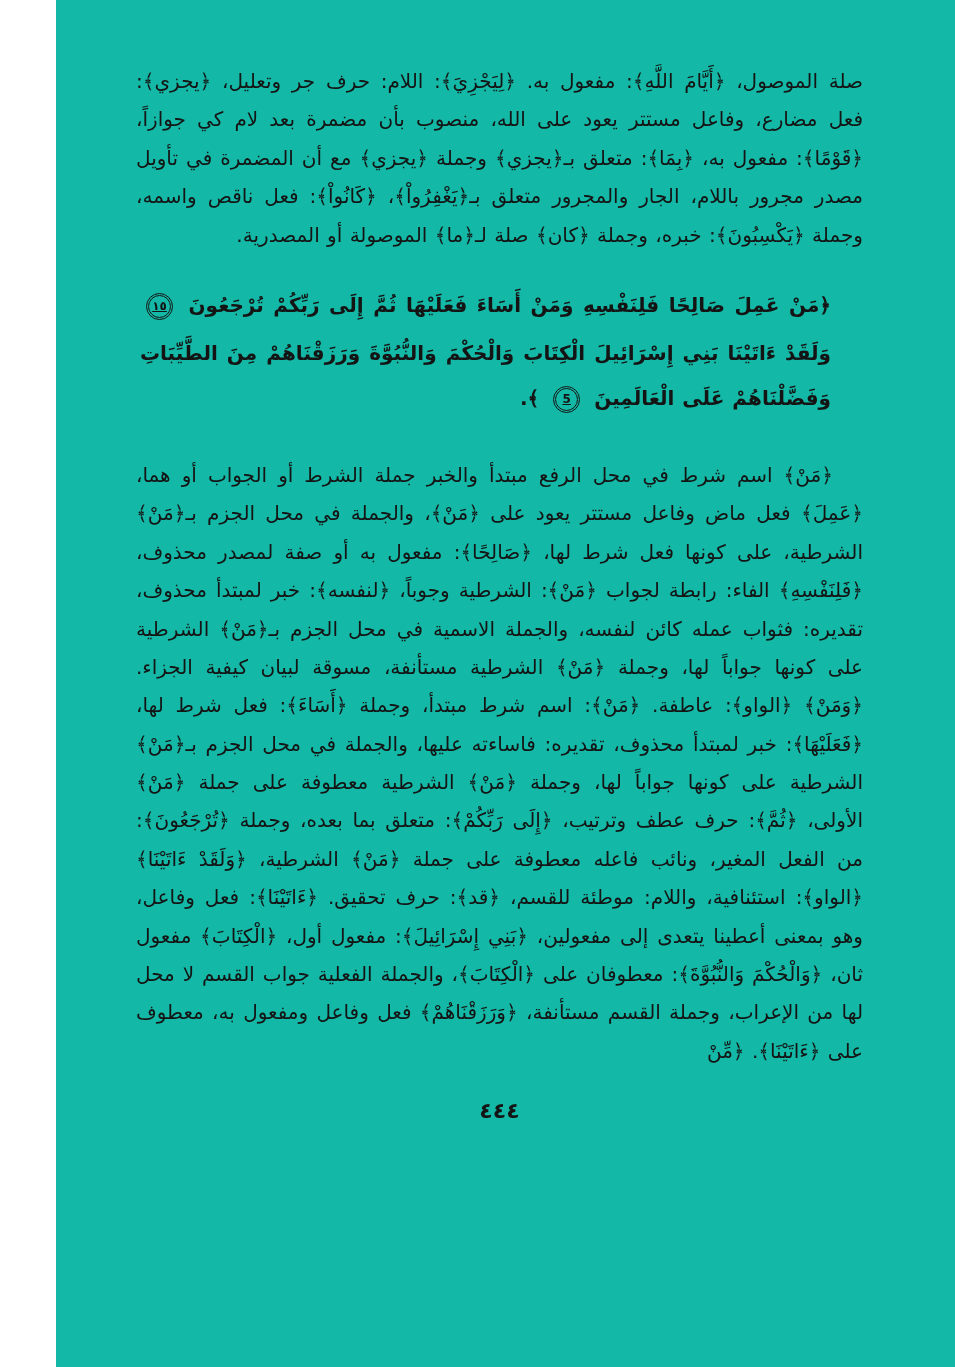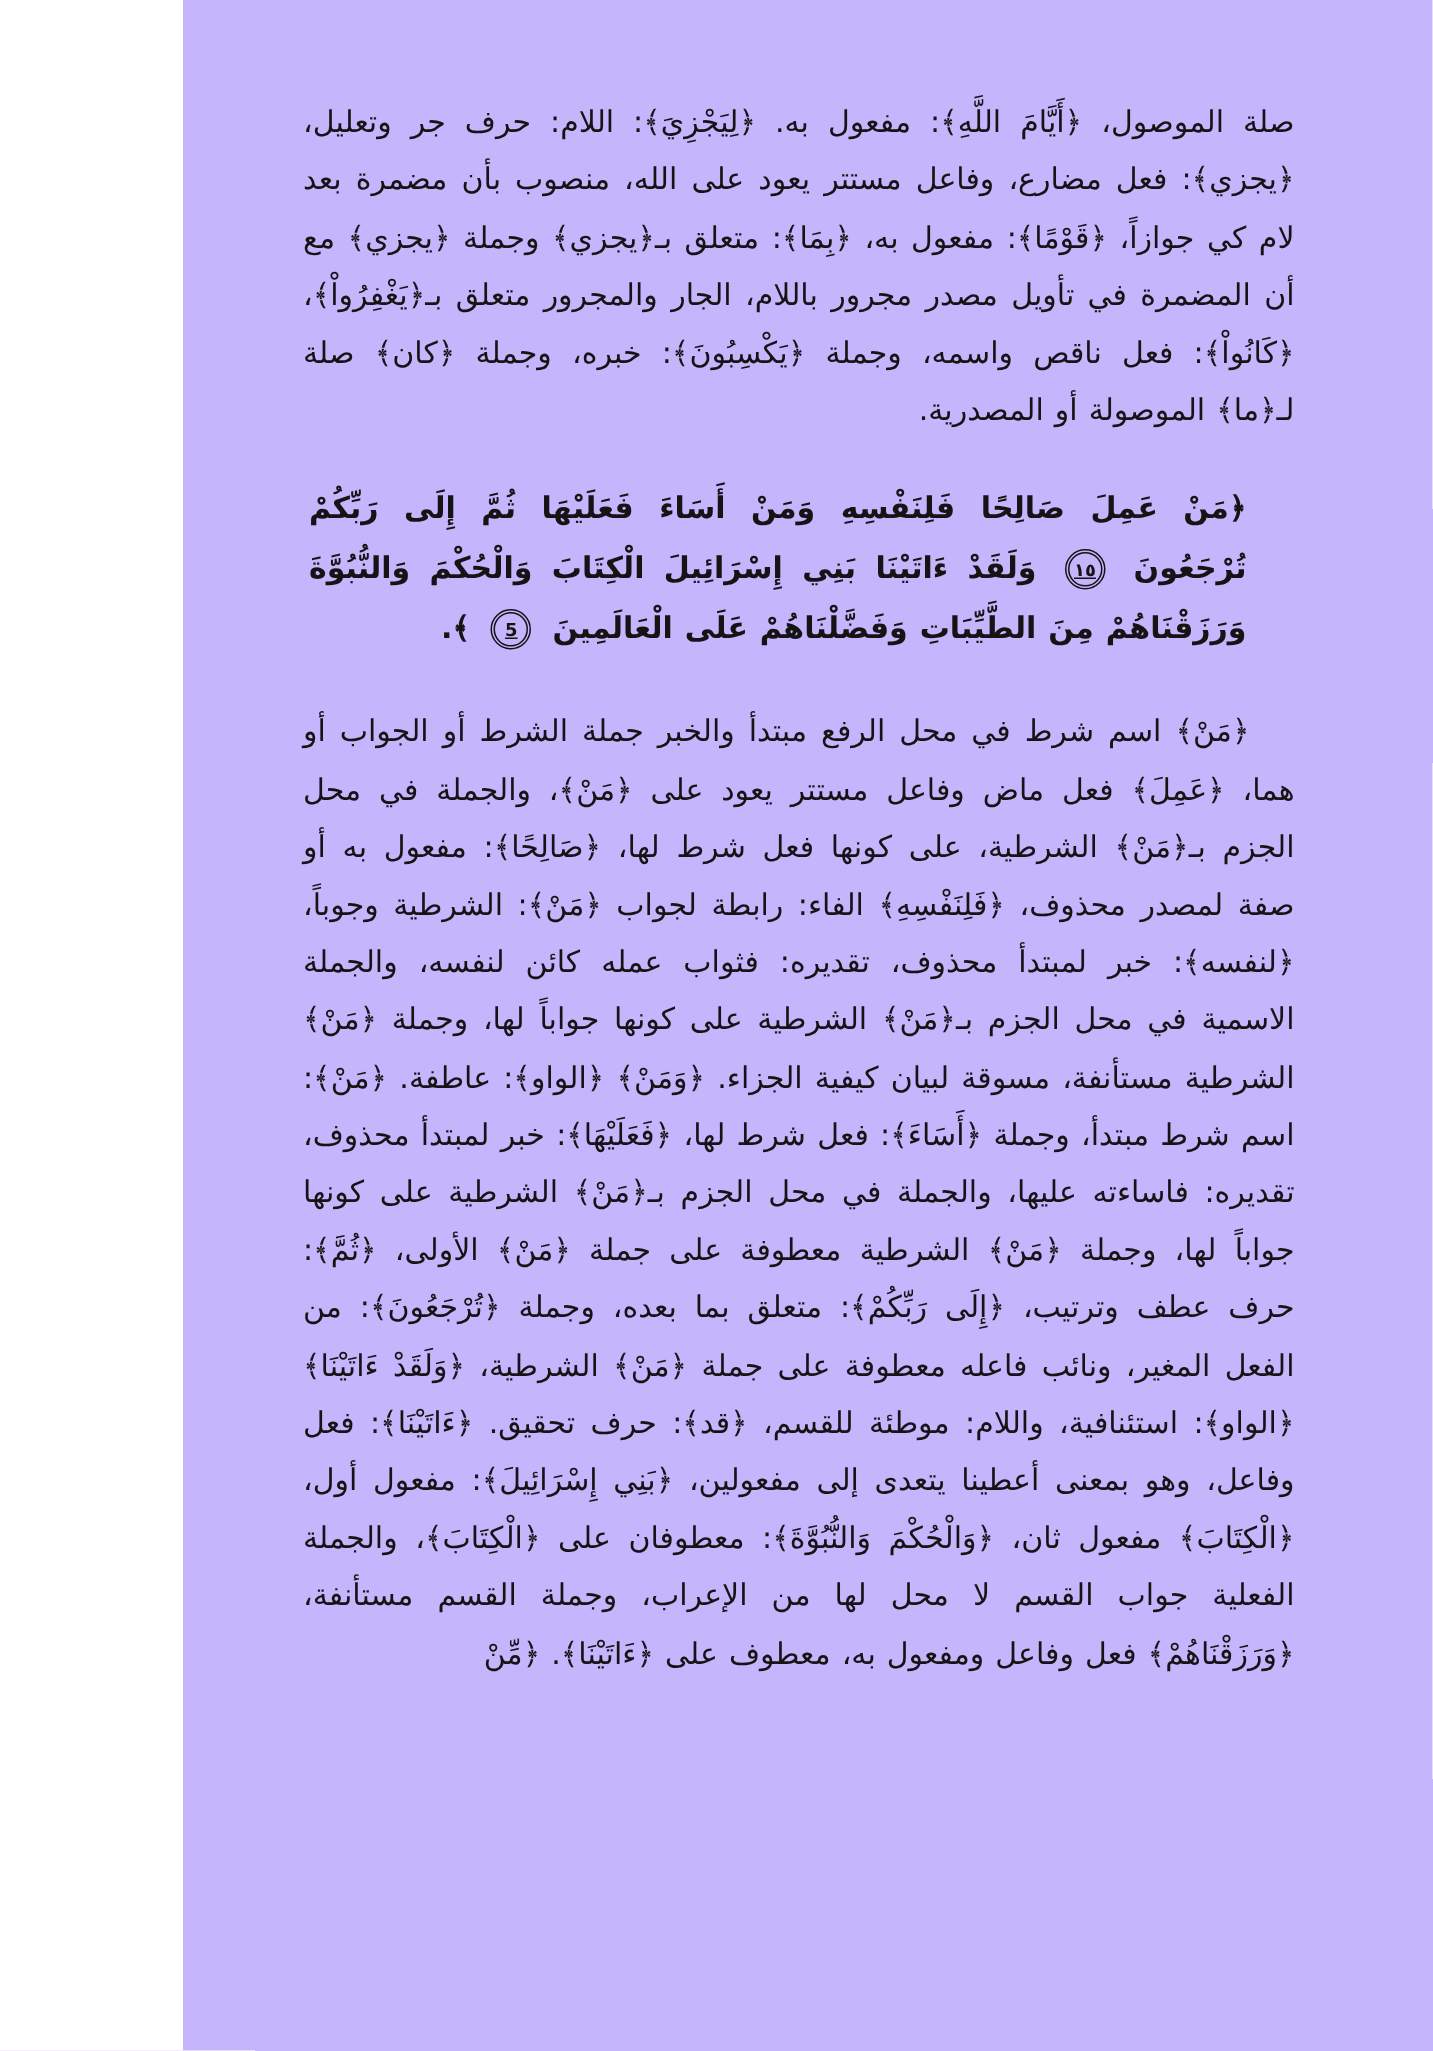--- a/index.html
+++ b/index.html
@@ -7,25 +7,25 @@
     padding: 0;
     background: #ffffff;
   }
   body {
     width: 955px;
     font-family: "DejaVu Sans", sans-serif;
     color: #141414;
   }
   .page {
     box-sizing: border-box;
-    width: 833px;
+    width: 899px;
     min-height: 1367px;
     padding: 62px 92px 36px 80px;
     direction: rtl;
-    background: #c4b5fd;
+    background: #14b8a6;
     position: relative;
   }
   .para {
     font-size: 20px;
     line-height: 1.92;
     text-align: justify;
     text-justify: inter-word;
     margin: 0 0 26px 0;
     word-spacing: 1px;
   }
@@ -47,21 +47,21 @@
     align-items: center;
     justify-content: center;
     width: 27px;
     height: 27px;
     border: 3px double #141414;
     border-radius: 50%;
     font-size: 12px;
     font-weight: bold;
     line-height: 1;
     vertical-align: middle;
-    margin: 0 6px;
+    margin: 13px 6px;
     box-sizing: border-box;
     text-decoration: underline;
   }
   .page-number {
     text-align: center;
     font-size: 22px;
     font-weight: bold;
     margin-top: 28px;
     letter-spacing: 2px;
   }
@@ -76,14 +76,15 @@
   <p class="quran">
     <span>﴿مَنْ عَمِلَ صَالِحًا فَلِنَفْسِهِ وَمَنْ أَسَاءَ فَعَلَيْهَا ثُمَّ إِلَى رَبِّكُمْ تُرْجَعُونَ</span>
     <span class="ayah-marker">١٥</span>
     <span>وَلَقَدْ ءَاتَيْنَا بَنِي إِسْرَائِيلَ الْكِتَابَ وَالْحُكْمَ وَالنُّبُوَّةَ وَرَزَقْنَاهُمْ مِنَ الطَّيِّبَاتِ وَفَضَّلْنَاهُمْ عَلَى الْعَالَمِينَ</span>
     <span class="ayah-marker">5</span>
     <span>﴾.</span>
   </p>
 
   <p class="para indent-first">﴿مَنْ﴾ اسم شرط في محل الرفع مبتدأ والخبر جملة الشرط أو الجواب أو هما، ﴿عَمِلَ﴾ فعل ماض وفاعل مستتر يعود على ﴿مَنْ﴾، والجملة في محل الجزم بـ﴿مَنْ﴾ الشرطية، على كونها فعل شرط لها، ﴿صَالِحًا﴾: مفعول به أو صفة لمصدر محذوف، ﴿فَلِنَفْسِهِ﴾ الفاء: رابطة لجواب ﴿مَنْ﴾: الشرطية وجوباً، ﴿لنفسه﴾: خبر لمبتدأ محذوف، تقديره: فثواب عمله كائن لنفسه، والجملة الاسمية في محل الجزم بـ﴿مَنْ﴾ الشرطية على كونها جواباً لها، وجملة ﴿مَنْ﴾ الشرطية مستأنفة، مسوقة لبيان كيفية الجزاء. ﴿وَمَنْ﴾ ﴿الواو﴾: عاطفة. ﴿مَنْ﴾: اسم شرط مبتدأ، وجملة ﴿أَسَاءَ﴾: فعل شرط لها، ﴿فَعَلَيْهَا﴾: خبر لمبتدأ محذوف، تقديره: فاساءته عليها، والجملة في محل الجزم بـ﴿مَنْ﴾ الشرطية على كونها جواباً لها، وجملة ﴿مَنْ﴾ الشرطية معطوفة على جملة ﴿مَنْ﴾ الأولى، ﴿ثُمَّ﴾: حرف عطف وترتيب، ﴿إِلَى رَبِّكُمْ﴾: متعلق بما بعده، وجملة ﴿تُرْجَعُونَ﴾: من الفعل المغير، ونائب فاعله معطوفة على جملة ﴿مَنْ﴾ الشرطية، ﴿وَلَقَدْ ءَاتَيْنَا﴾ ﴿الواو﴾: استئنافية، واللام: موطئة للقسم، ﴿قد﴾: حرف تحقيق. ﴿ءَاتَيْنَا﴾: فعل وفاعل، وهو بمعنى أعطينا يتعدى إلى مفعولين، ﴿بَنِي إِسْرَائِيلَ﴾: مفعول أول، ﴿الْكِتَابَ﴾ مفعول ثان، ﴿وَالْحُكْمَ وَالنُّبُوَّةَ﴾: معطوفان على ﴿الْكِتَابَ﴾، والجملة الفعلية جواب القسم لا محل لها من الإعراب، وجملة القسم مستأنفة، ﴿وَرَزَقْنَاهُمْ﴾ فعل وفاعل ومفعول به، معطوف على ﴿ءَاتَيْنَا﴾. ﴿مِّنْ</p>
 
+  <div class="page-number">٤٤٤</div>
 
 </div>
 
 </body></html>

